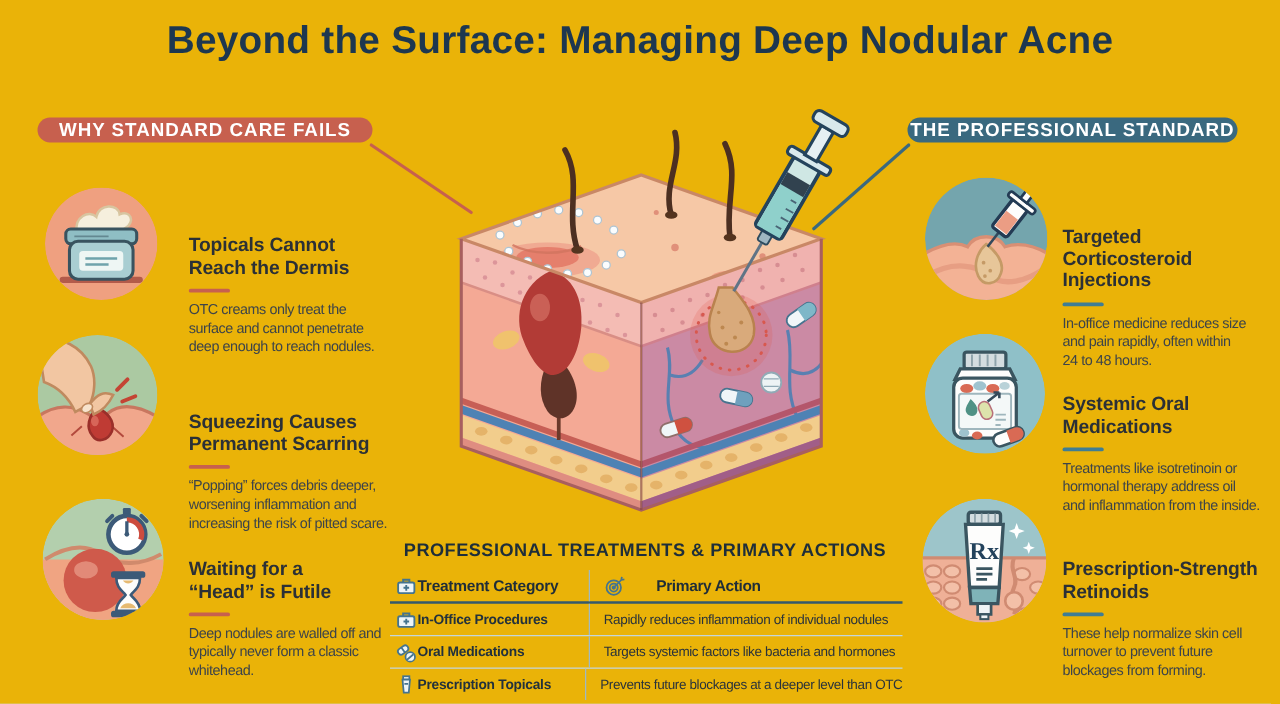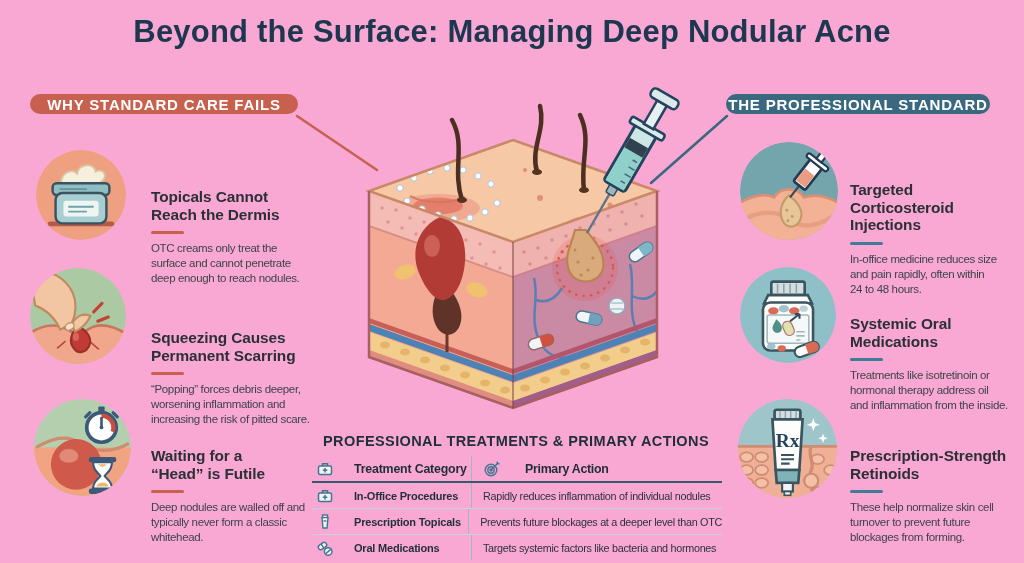--- a/index.html
+++ b/index.html
@@ -1,17 +1,17 @@
 <!DOCTYPE html>
 <html><head>
 <meta charset="utf-8">
 <style>
   html,body{margin:0;padding:0;}
   body{font-family:"Liberation Sans", sans-serif; background:#cfd8d8;}
-  .stage{position:relative;width:1024px;height:563px;background:#f9a8d4;overflow:hidden;}
+  .stage{position:relative;width:1024px;height:563px;background:#eab308;overflow:hidden;}
 
   .title{position:absolute;top:14px;left:0;right:0;text-align:center;
          font-size:31px;font-weight:800;color:#1d3750;letter-spacing:.2px;}
 
   .badge{position:absolute;top:94px;height:20px;border-radius:17px;color:#fff;
          font-weight:700;font-size:15px;letter-spacing:.8px;display:flex;
          align-items:center;justify-content:center;}
   .badge-left{left:30px;width:268px;background:#c7604e;}
   .badge-right{left:726px;width:264px;background:#3a697f;}
 
@@ -39,21 +39,21 @@
   .div-right{background:#3f7d94;}
   .item-body{font-size:11.5px;color:#3d444a;line-height:1.28;margin:0;
              letter-spacing:-.35px;white-space:pre-line;}
 
   .table-heading{position:absolute;left:308px;top:433px;width:416px;text-align:center;
                  font-size:14.5px;font-weight:800;color:#1e2e3a;letter-spacing:.4px;}
   .treat-table{position:absolute;left:312px;top:456px;width:410px;}
   .t-row{display:flex;align-items:stretch;height:25px;}
   .t-row-header{border-bottom:2px solid #35596d;}
   .t-row-sep{border-top:1px solid #c3d6da;}
-  .t-cell-cat{width:155px;display:flex;align-items:center;gap:20px;padding-left:4px;
+  .t-cell-cat{width:155px;display:flex;align-items:center;gap:0;padding-left:4px;
               border-right:1.5px solid #9fb9c4;}
   .t-cell-act{flex:1;display:flex;align-items:center;padding-left:11px;
               font-size:10.8px;color:#2a333b;letter-spacing:-.3px;white-space:nowrap;}
   .t-cat-label{font-size:11px;font-weight:700;color:#22313c;letter-spacing:-.2px;white-space:nowrap;}
   .t-row-header .t-cat-label,.t-row-header .t-act-label{font-size:12.4px;font-weight:800;color:#1f2d38;}
   .t-act-label{display:flex;align-items:center;gap:24px;font-weight:800;}
   .t-icon{flex:none;display:flex;align-items:center;}
 
   .art{position:absolute;left:0;top:0;pointer-events:none;}
 </style>
@@ -483,40 +483,40 @@
           </svg>
         </span>
         <span class="t-cat-label">In-Office Procedures</span>
       </div>
       <div class="t-cell-act">Rapidly reduces inflammation of individual nodules</div>
     </div>
     <div class="t-row t-row-sep">
       <div class="t-cell-cat">
         <span class="t-icon">
           <svg width="18" height="18" viewBox="0 0 18 18" fill="none" stroke="#44748f" stroke-width="1.4">
-            <rect x="6.5" y="2" width="5" height="2.6" fill="#eef5f7"></rect>
-            <path d="M6,4.6 L12,4.6 L11,15 L7,15 Z" fill="#eef5f7"></path>
-            <path d="M7.5,8 h3"></path>
-          </svg>
-        </span>
-        <span class="t-cat-label">Prescription Topicals</span>
-      </div>
-      <div class="t-cell-act">Prevents future blockages at a deeper level than OTC</div>
-    </div>
-    <div class="t-row t-row-sep">
-      <div class="t-cell-cat">
-        <span class="t-icon">
-          <svg width="18" height="18" viewBox="0 0 18 18" fill="none" stroke="#44748f" stroke-width="1.4">
             <g transform="rotate(-35 6.5 7)">
                 <rect x="2" y="4.5" width="9" height="5" rx="2.5" fill="#eef5f7"></rect>
                 <path d="M6.5,4.5 v5"></path>
               </g>
             <circle cx="12.2" cy="12.5" r="3.8" fill="#eef5f7"></circle>
               <path d="M9.6,14.8 L14.8,10.4"></path>
           </svg>
         </span>
         <span class="t-cat-label">Oral Medications</span>
       </div>
       <div class="t-cell-act">Targets systemic factors like bacteria and hormones</div>
     </div>
+    <div class="t-row t-row-sep">
+      <div class="t-cell-cat">
+        <span class="t-icon">
+          <svg width="18" height="18" viewBox="0 0 18 18" fill="none" stroke="#44748f" stroke-width="1.4">
+            <rect x="6.5" y="2" width="5" height="2.6" fill="#eef5f7"></rect>
+            <path d="M6,4.6 L12,4.6 L11,15 L7,15 Z" fill="#eef5f7"></path>
+            <path d="M7.5,8 h3"></path>
+          </svg>
+        </span>
+        <span class="t-cat-label">Prescription Topicals</span>
+      </div>
+      <div class="t-cell-act">Prevents future blockages at a deeper level than OTC</div>
+    </div>
   </div>
 
 </div>
 
 </body></html>

